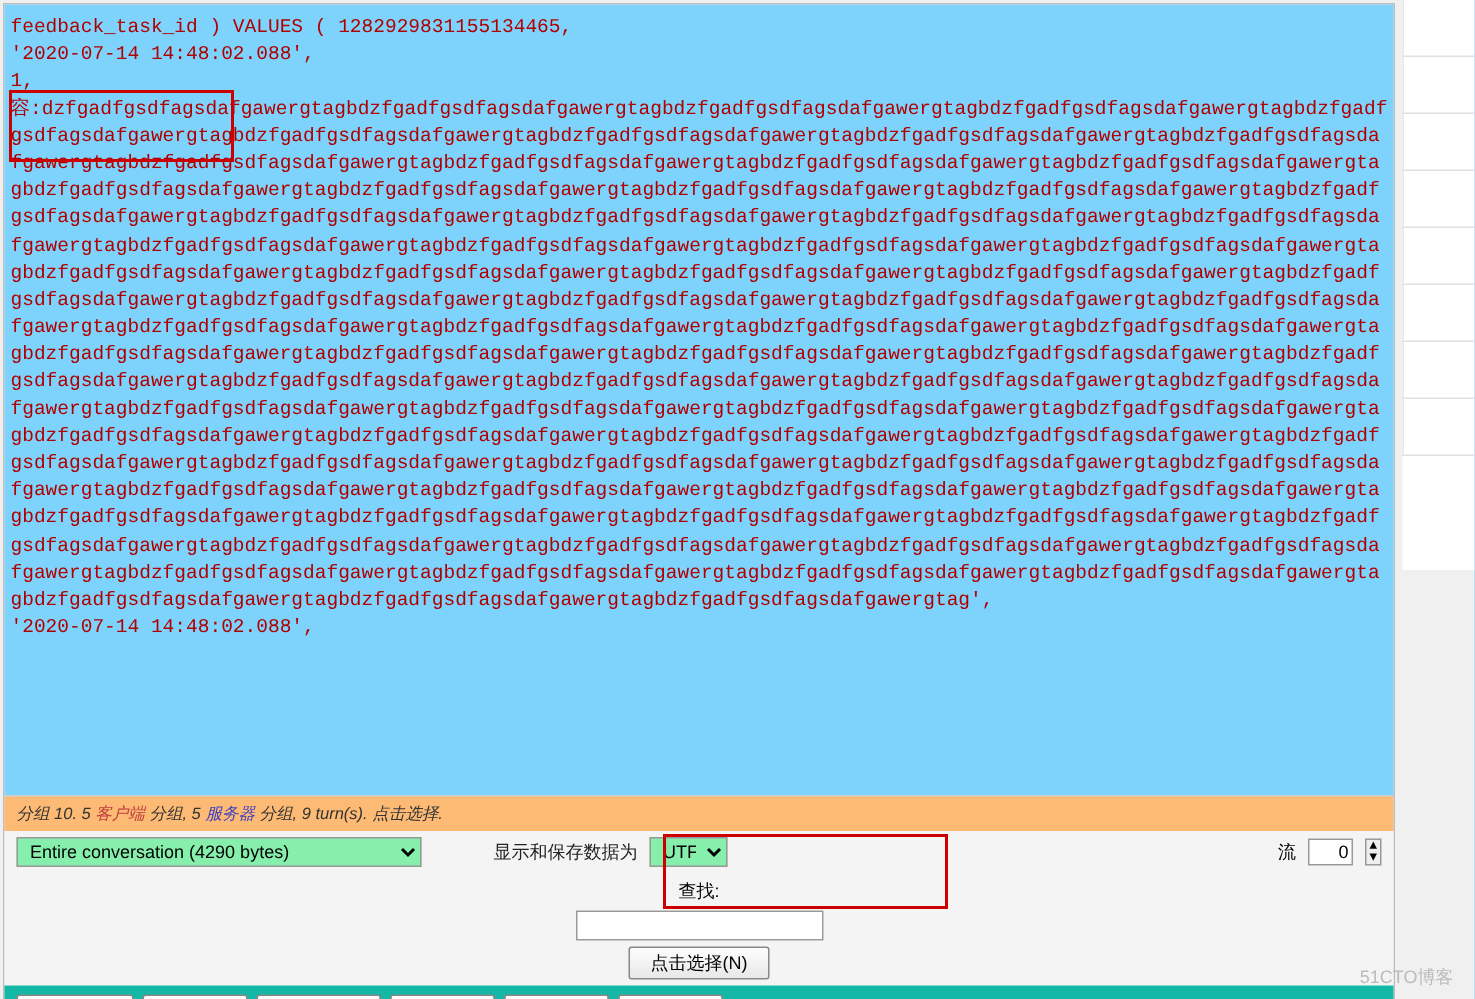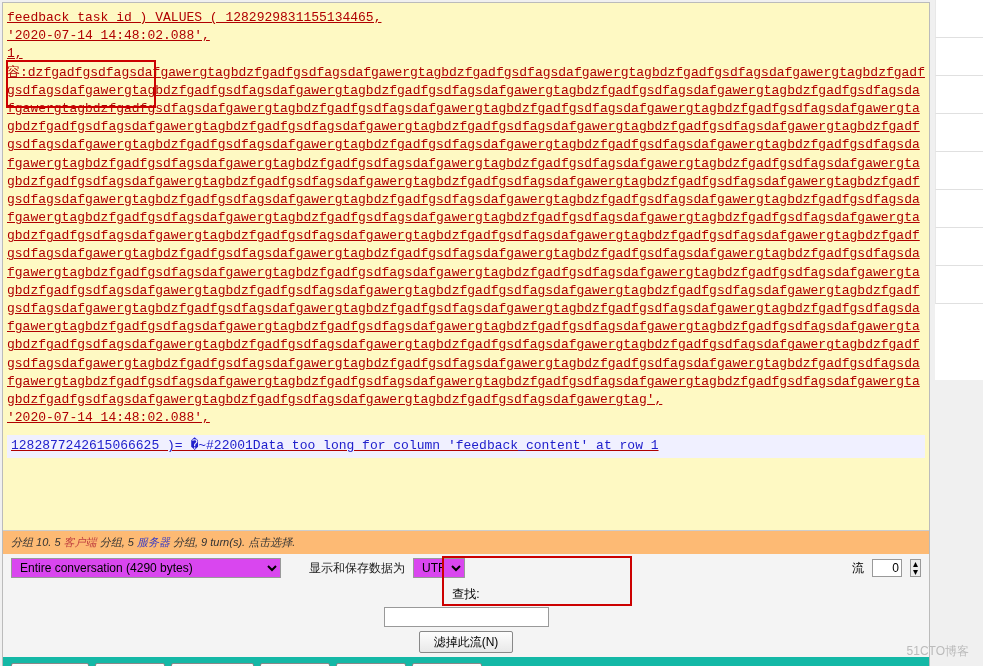--- a/index.html
+++ b/index.html
@@ -27,23 +27,22 @@
     }
     .content-area {
       height: 528px;
       overflow-y: scroll;
       overflow-x: hidden;
       padding: 6px 4px;
       line-height: 1.4;
       font-size: 13px;
       color: #b00000;
       word-break: break-all;
-      background: #fef9c3;
+      background: #7dd3fc;
       border-bottom: 1px solid #ccc;
-      text-decoration: underline;
     }
     .content-area::-webkit-scrollbar {
       width: 16px;
     }
     .content-area::-webkit-scrollbar-track {
       background: #f0f0f0;
       border-left: 1px solid #ccc;
     }
     .content-area::-webkit-scrollbar-thumb {
       background: #c8c8c8;
@@ -93,26 +92,26 @@
       padding: 4px 8px;
       background: #f4f4f4;
       font-family: "Microsoft YaHei", sans-serif;
       font-size: 12px;
       gap: 8px;
     }
     .controls-row select {
       font-size: 12px;
       padding: 1px 4px;
       border: 1px solid #999;
-      background: #d946ef;
+      background: #86efac;
       height: 20px;
     }
     .wide-select { width: 270px; }
     .encoding-select { width: 52px; }
-    .controls-row label { color: #222; margin-left: 20px; }
+    .controls-row label { color: #222; margin-left: 40px; }
     .stream-label { margin-left: auto; }
     .stream-input {
       width: 30px;
       border: 1px solid #999;
       text-align: right;
       padding: 1px 2px;
       font-size: 12px;
     }
     .search-row {
       display: flex;
@@ -187,21 +186,20 @@
 </div>
 
 <div class="main-panel">
 
   <div class="content-area">
     <div>feedback_task_id )  VALUES  ( 1282929831155134465,</div>
     <div>'2020-07-14 14:48:02.088',</div>
     <div>1,</div>
     <div>容:dzfgadfgsdfagsdafgawergtagbdzfgadfgsdfagsdafgawergtagbdzfgadfgsdfagsdafgawergtagbdzfgadfgsdfagsdafgawergtagbdzfgadfgsdfagsdafgawergtagbdzfgadfgsdfagsdafgawergtagbdzfgadfgsdfagsdafgawergtagbdzfgadfgsdfagsdafgawergtagbdzfgadfgsdfagsdafgawergtagbdzfgadfgsdfagsdafgawergtagbdzfgadfgsdfagsdafgawergtagbdzfgadfgsdfagsdafgawergtagbdzfgadfgsdfagsdafgawergtagbdzfgadfgsdfagsdafgawergtagbdzfgadfgsdfagsdafgawergtagbdzfgadfgsdfagsdafgawergtagbdzfgadfgsdfagsdafgawergtagbdzfgadfgsdfagsdafgawergtagbdzfgadfgsdfagsdafgawergtagbdzfgadfgsdfagsdafgawergtagbdzfgadfgsdfagsdafgawergtagbdzfgadfgsdfagsdafgawergtagbdzfgadfgsdfagsdafgawergtagbdzfgadfgsdfagsdafgawergtagbdzfgadfgsdfagsdafgawergtagbdzfgadfgsdfagsdafgawergtagbdzfgadfgsdfagsdafgawergtagbdzfgadfgsdfagsdafgawergtagbdzfgadfgsdfagsdafgawergtagbdzfgadfgsdfagsdafgawergtagbdzfgadfgsdfagsdafgawergtagbdzfgadfgsdfagsdafgawergtagbdzfgadfgsdfagsdafgawergtagbdzfgadfgsdfagsdafgawergtagbdzfgadfgsdfagsdafgawergtagbdzfgadfgsdfagsdafgawergtagbdzfgadfgsdfagsdafgawergtagbdzfgadfgsdfagsdafgawergtagbdzfgadfgsdfagsdafgawergtagbdzfgadfgsdfagsdafgawergtagbdzfgadfgsdfagsdafgawergtagbdzfgadfgsdfagsdafgawergtagbdzfgadfgsdfagsdafgawergtagbdzfgadfgsdfagsdafgawergtagbdzfgadfgsdfagsdafgawergtagbdzfgadfgsdfagsdafgawergtagbdzfgadfgsdfagsdafgawergtagbdzfgadfgsdfagsdafgawergtagbdzfgadfgsdfagsdafgawergtagbdzfgadfgsdfagsdafgawergtagbdzfgadfgsdfagsdafgawergtagbdzfgadfgsdfagsdafgawergtagbdzfgadfgsdfagsdafgawergtagbdzfgadfgsdfagsdafgawergtagbdzfgadfgsdfagsdafgawergtagbdzfgadfgsdfagsdafgawergtagbdzfgadfgsdfagsdafgawergtagbdzfgadfgsdfagsdafgawergtagbdzfgadfgsdfagsdafgawergtagbdzfgadfgsdfagsdafgawergtagbdzfgadfgsdfagsdafgawergtagbdzfgadfgsdfagsdafgawergtagbdzfgadfgsdfagsdafgawergtagbdzfgadfgsdfagsdafgawergtagbdzfgadfgsdfagsdafgawergtagbdzfgadfgsdfagsdafgawergtagbdzfgadfgsdfagsdafgawergtagbdzfgadfgsdfagsdafgawergtagbdzfgadfgsdfagsdafgawergtagbdzfgadfgsdfagsdafgawergtagbdzfgadfgsdfagsdafgawergtagbdzfgadfgsdfagsdafgawergtagbdzfgadfgsdfagsdafgawergtagbdzfgadfgsdfagsdafgawergtagbdzfgadfgsdfagsdafgawergtagbdzfgadfgsdfagsdafgawergtagbdzfgadfgsdfagsdafgawergtagbdzfgadfgsdfagsdafgawergtagbdzfgadfgsdfagsdafgawergtagbdzfgadfgsdfagsdafgawergtagbdzfgadfgsdfagsdafgawergtag',</div>
     <div>'2020-07-14 14:48:02.088',</div>
-    <span class="blue-line">1282877242615066625 )=    �~#22001Data too long for column 'feedback_content' at row 1</span>
   </div>
 
   <div class="status-bar">
     <span>分组 10. 5 </span><span class="client">客户端</span><span> 分组, 5 </span><span class="server">服务器</span><span> 分组, 9 turn(s). 点击选择.</span>
   </div>
 
   <div class="controls-row">
     <select class="wide-select">
       <option>Entire conversation (4290 bytes)</option>
     </select>
@@ -213,21 +211,21 @@
     <input class="stream-input" value="0" style="">
     <span style="font-size:10px;line-height:8px;display:inline-flex;flex-direction:column;border:1px solid #999;background:#eee;">
       <span style="padding:0 2px;">▴</span>
         <span style="padding:0 2px;">▾</span>
     </span>
   </div>
 
   <div class="search-row">
     <span>查找:</span>
     <input type="text" value="" style="">
-    <button class="btn">滤掉此流(N)</button>
+    <button class="btn">点击选择(N)</button>
   </div>
 
   <div class="button-row">
     <button class="btn">滤掉此流</button>
     <button class="btn">打印</button>
     <button class="btn">Save as...</button>
     <button class="btn">返回</button>
     <button class="btn">Close</button>
     <button class="btn">Help</button>
   </div>

